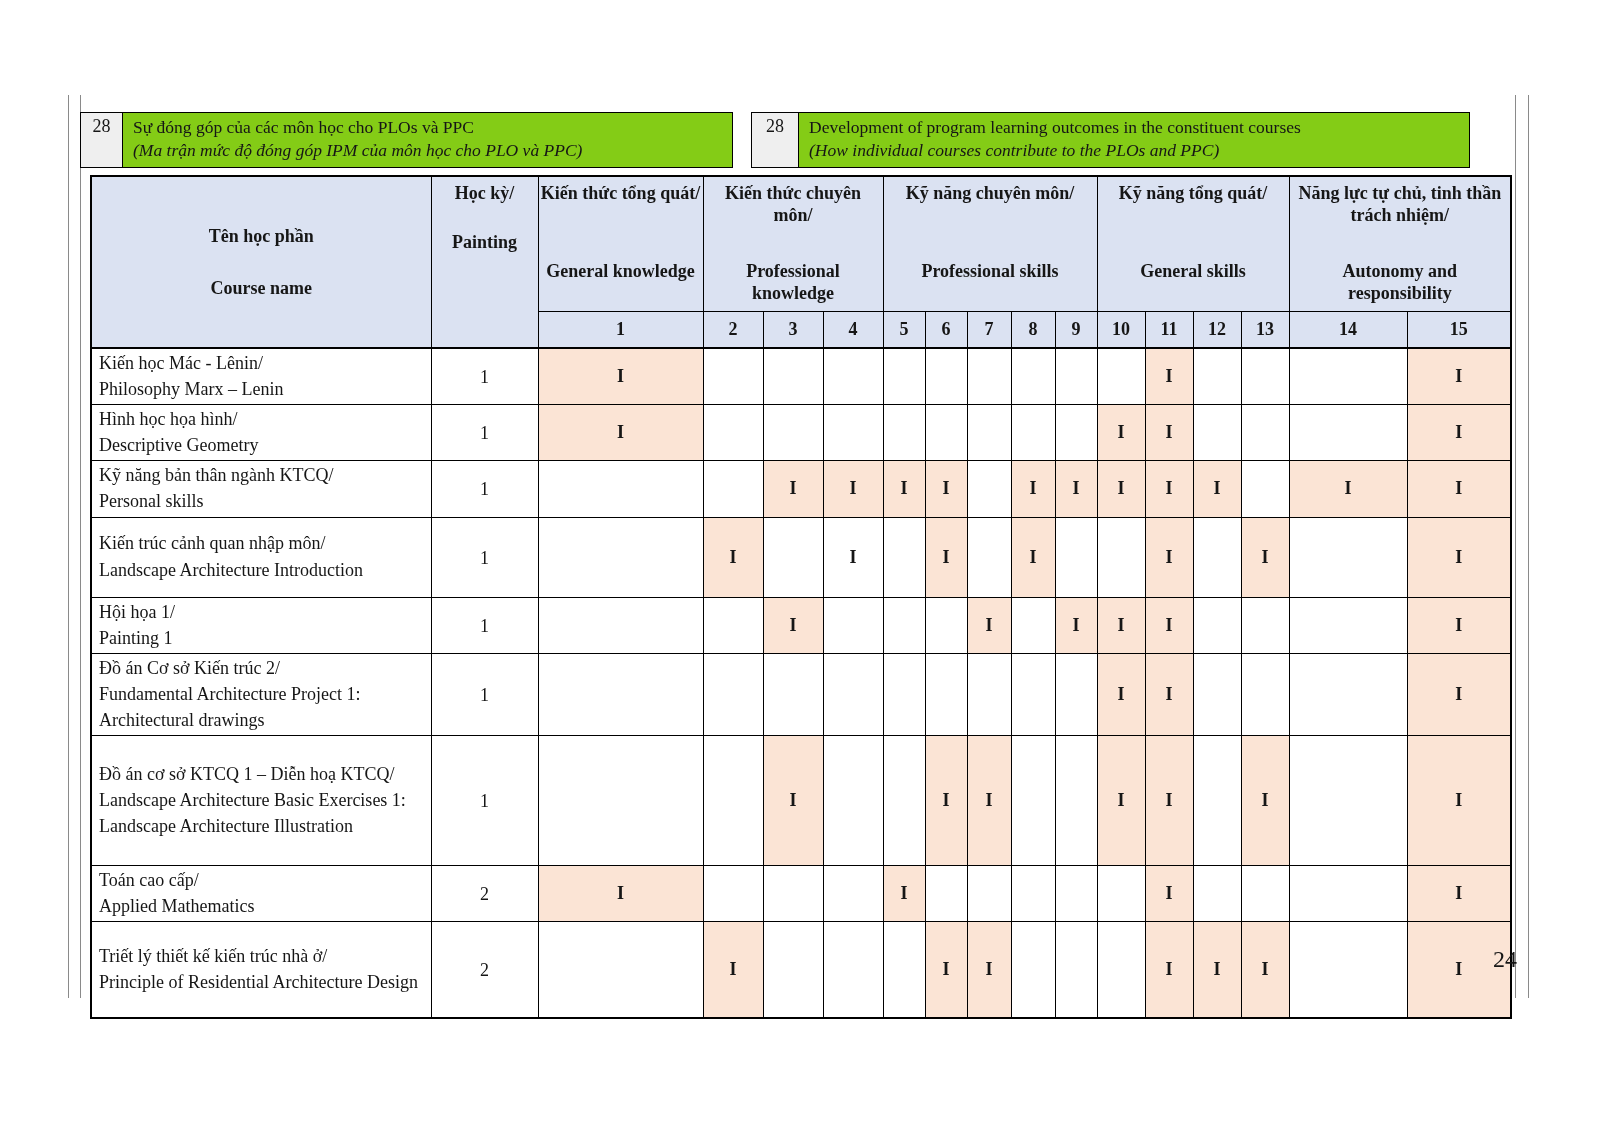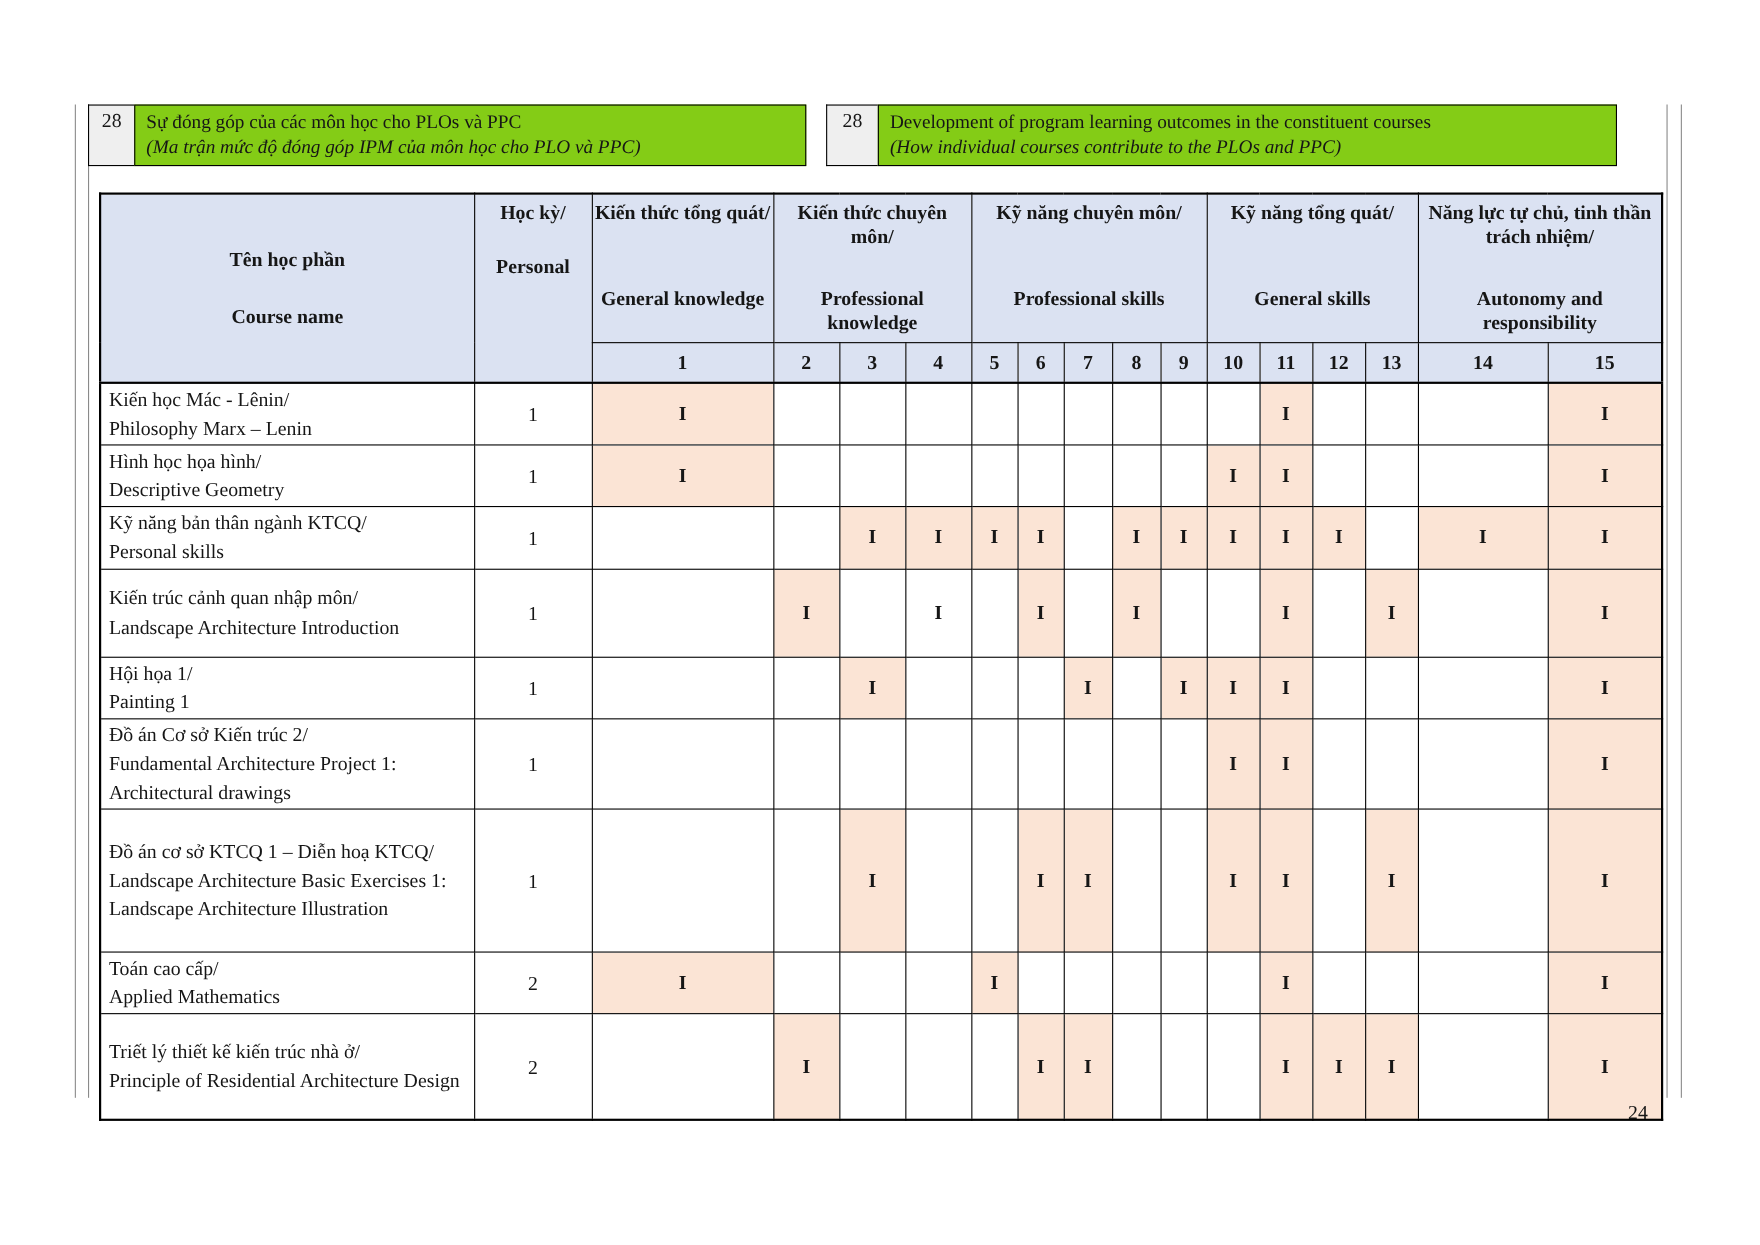--- a/index.html
+++ b/index.html
@@ -4,21 +4,21 @@
 <style>
   * { margin:0; padding:0; box-sizing:border-box; }
   html,body { background:#ffffff; }
   body { font-family:"Liberation Serif","DejaVu Serif",serif; color:#161616; }
   #page { position:relative; width:1600px; height:1132px; background:#fff; overflow:hidden; }
 
   
   .rail { position:absolute; top:95px; height:903px; width:1px; background:#8a8a8a; }
 
   
-  #caption-row { position:absolute; top:95px; left:80px; display:flex; }
+  #caption-row { position:absolute; top:112px; left:80px; display:flex; }
   .cap-block { display:flex; }
   .cap-num { width:42px; background:#efefef; border:1px solid #000; border-right:none;
              text-align:center; font-size:18px; padding-top:3px; }
   .cap-text { background:#84cc16; border:1px solid #000; font-size:17.5px;
               padding:3px 10px 5px 10px; line-height:1.32; }
   .cap-sub { font-style:italic; }
   #cap-left .cap-text { width:611px; }
   #cap-right { margin-left:18px; }
   #cap-right .cap-num { width:47px; }
   #cap-right .cap-text { width:672px; }
@@ -36,22 +36,22 @@
   th.course-h { vertical-align:middle !important; }
   .course-h .vi { margin-bottom:30px; }
   .sem-h .vi { margin-bottom:27px; }
   .group-vi { min-height:78px; }
   #matrix tbody td { font-size:18px; vertical-align:middle; }
   td.course-cell { text-align:left; vertical-align:top; padding:1px 6px 2px 7px; line-height:1.45; }
   td.sem-cell { text-align:center; vertical-align:top; padding-top:2px; }
   td.mark-cell { text-align:center; font-weight:bold; }
   td.shaded { background:#fbe4d5; }
 
-  #page-num { position:absolute; left:1480px; top:1001px; width:50px;
-              text-align:left; font-size:18px; }
+  #page-num { position:absolute; left:1480px; top:946px; width:50px;
+              text-align:center; font-size:24px; }
 </style>
 </head>
 <body>
 
 <div id="page">
 
   <div class="rail" style="left:68px;"></div>
   <div class="rail" style="left:80px;"></div>
   <div class="rail" style="left:1515px;"></div>
   <div class="rail" style="left:1528px;"></div>
@@ -94,21 +94,21 @@
         <col style="width:104px">
     </colgroup>
     <thead>
       <tr class="group-row">
         <th rowspan="2" class="course-h">
           <div class="vi">Tên học phần</div>
           <div class="en">Course name</div>
         </th>
         <th rowspan="2" class="sem-h">
           <div class="vi">Học kỳ/</div>
-          <div class="en">Personal</div>
+          <div class="en">Painting</div>
         </th>
         <th colspan="1">
           <div class="group-vi">Kiến thức tổng quát/</div>
           <div>General knowledge</div>
         </th>
         <th colspan="3">
           <div class="group-vi">Kiến thức chuyên môn/</div>
           <div>Professional knowledge</div>
         </th>
         <th colspan="5">

